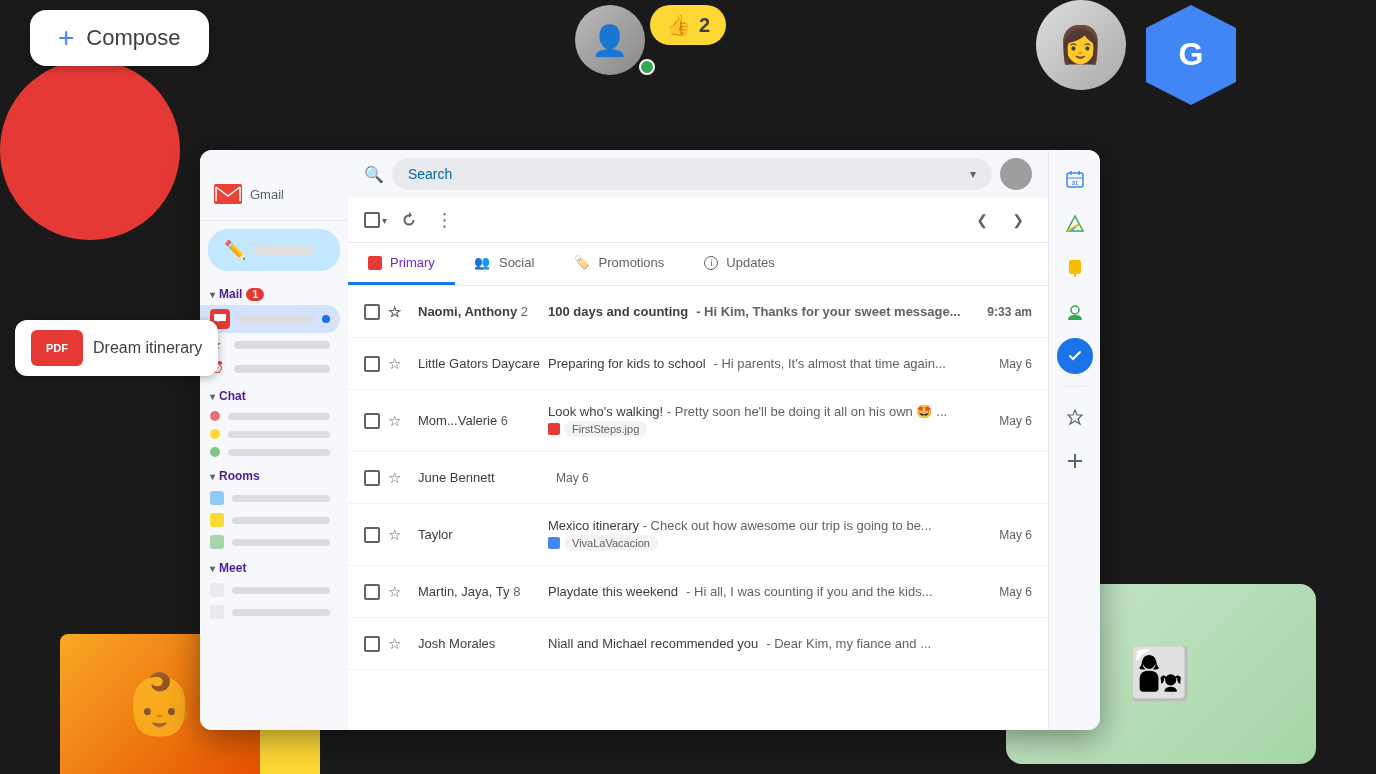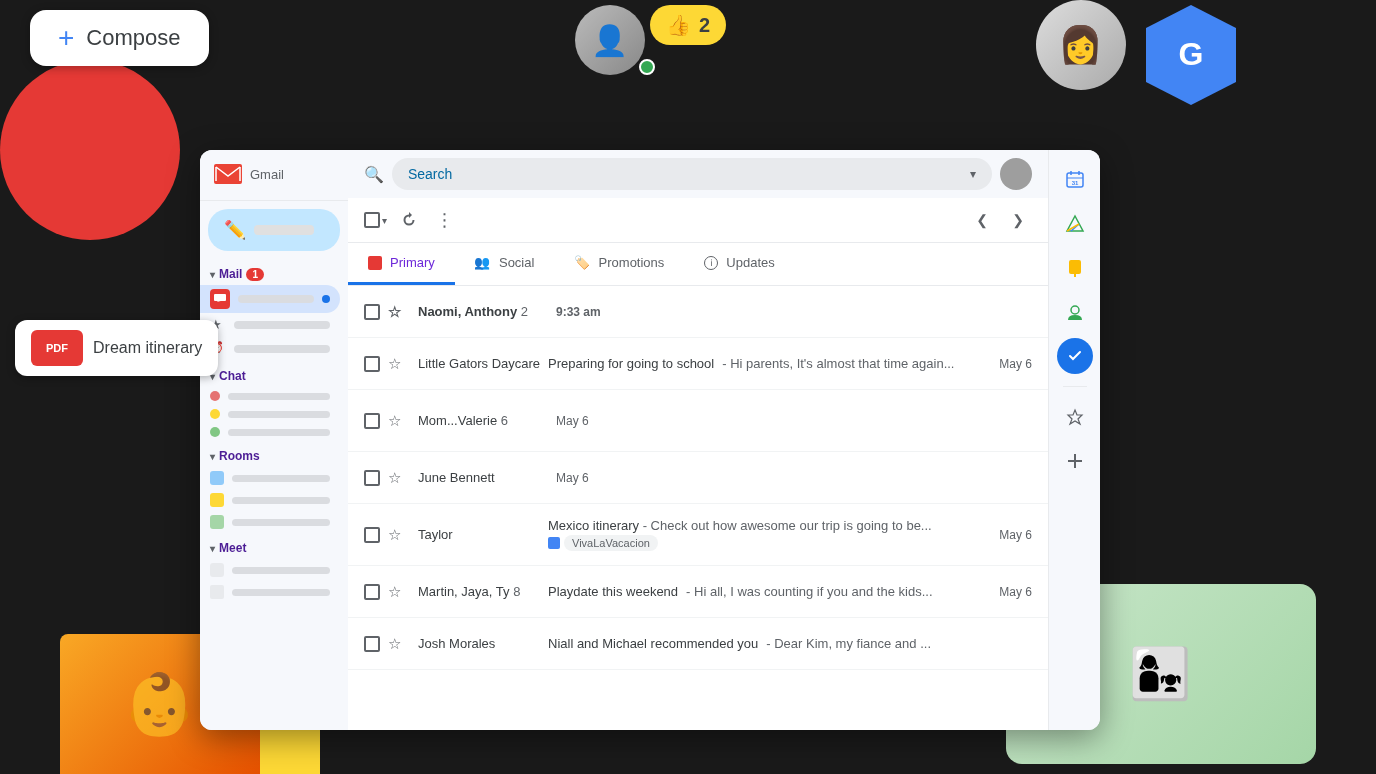--- a/index.html
+++ b/index.html
@@ -151,21 +151,21 @@
       box-shadow: 0 8px 32px rgba(0,0,0,0.4);
       display: flex;
       overflow: hidden;
       z-index: 15;
     }
 
     
     .sidebar {
       width: 148px;
       background: #f6f8fc;
-      padding: 6px 0;
+      padding: 26px 0;
       flex-shrink: 0;
       overflow: hidden;
     }
 
     
     .gmail-header {
       display: flex;
       align-items: center;
       gap: 8px;
       padding: 8px 14px 16px 14px;
@@ -704,40 +704,54 @@
     </div>
 
     <div class="email-list">
 
       <div class="email-row unread" style="font-weight:700;">
         <div class="email-checkbox"></div>
         <span class="email-star">☆</span>
         <span class="email-sender" style="font-weight:700;">
           Naomi, Anthony <span class="sender-count" style="font-weight:400;">2</span>
         </span>
+        <div class="email-body">
+          <span class="email-subject" style="font-weight:700;">100 days and counting</span>
+          <span class="email-preview"> - Hi Kim, Thanks for your sweet message...</span>
+        </div>
         <span class="email-time">9:33 am</span>
       </div>
 
       <div class="email-row">
         <div class="email-checkbox"></div>
         <span class="email-star">☆</span>
         <span class="email-sender">Little Gators Daycare</span>
         <div class="email-body">
-          <span class="email-subject">Preparing for going to school</span>
+          <span class="email-subject">Preparing for kids to school</span>
           <span class="email-preview"> - Hi parents, It's almost that time again...</span>
         </div>
         <span class="email-time">May 6</span>
       </div>
 
       <div class="email-row" style="height:62px;flex-wrap:wrap;align-content:center;">
         <div class="email-checkbox"></div>
         <span class="email-star">☆</span>
         <span class="email-sender">
           Mom...Valerie <span class="sender-count">6</span>
         </span>
+        <div class="email-body" style="flex-direction:column;align-items:flex-start;gap:2px;">
+          <div>
+            <span class="email-subject">Look who's walking!</span>
+            <span class="email-preview"> - Pretty soon he'll be doing it all on his own 🤩 ...</span>
+          </div>
+          <div style="display:flex;align-items:center;gap:4px;">
+            <span class="attach-icon-red"></span>
+            <span style="font-size:11px;color:#5f6368;background:#f1f3f4;border-radius:10px;padding:2px 8px;">FirstSteps.jpg</span>
+          </div>
+        </div>
         <span class="email-time">May 6</span>
       </div>
 
       <div class="email-row">
         <div class="email-checkbox"></div>
         <span class="email-star">☆</span>
         <span class="email-sender">June Bennett</span>
         <span class="email-time">May 6</span>
       </div>
 

